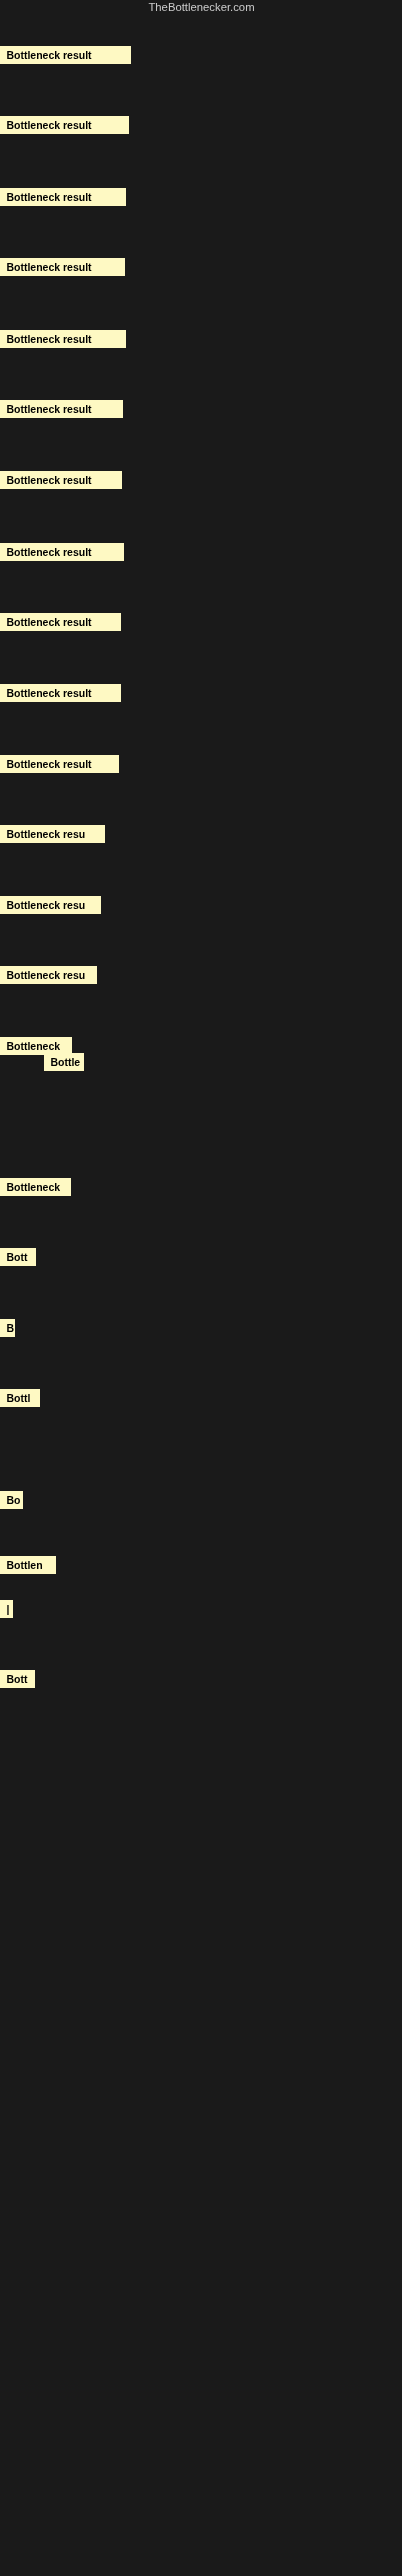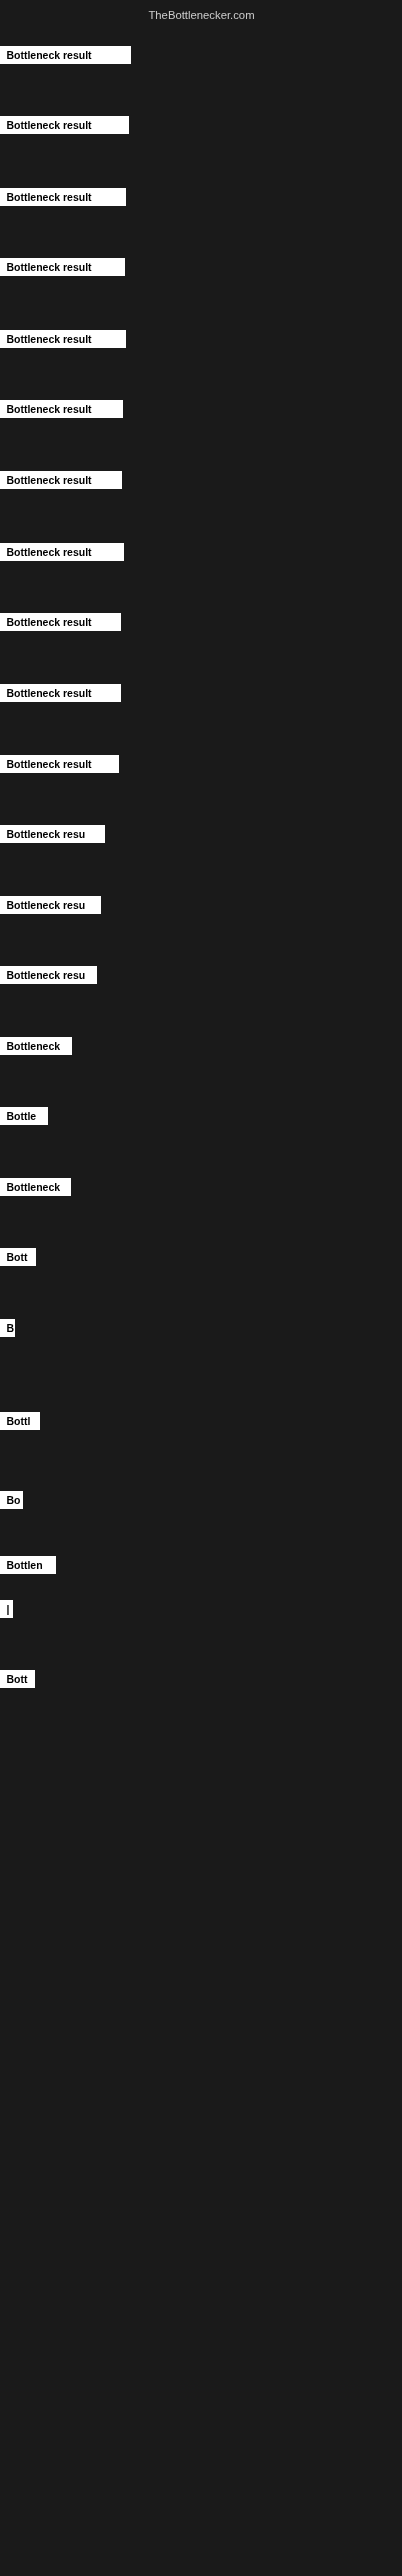--- a/index.html
+++ b/index.html
@@ -13,30 +13,30 @@
       min-height: 2576px;
       background-color: #1a1a1a;
       font-family: Arial, sans-serif;
       position: relative;
     }
 
     .site-title {
       text-align: center;
       color: #cccccc;
       font-size: 11.3px;
-      padding: 9px 0;
+      padding: 1px 0;
       position: absolute;
       top: 0;
       left: 0;
       right: 0;
     }
 
     .bottleneck-label {
       display: inline-block;
-      background-color: #ffffff;
+      background-color: #fef9c3;
       color: #000000;
       font-size: 10.5px;
       font-weight: bold;
       padding: 3.2px 6.4px;
       position: absolute;
       left: 0;
       white-space: nowrap;
       overflow: hidden;
     }
   </style>
@@ -54,23 +54,23 @@
     <div class="bottleneck-label" style="top: 400px; max-width: 123px; width: 123px;">Bottleneck result</div>
     <div class="bottleneck-label" style="top: 471px; max-width: 122px; width: 122px;">Bottleneck result</div>
     <div class="bottleneck-label" style="top: 543px; max-width: 124px; width: 124px;">Bottleneck result</div>
     <div class="bottleneck-label" style="top: 613px; max-width: 121px; width: 121px;">Bottleneck result</div>
     <div class="bottleneck-label" style="top: 684px; max-width: 121px; width: 121px;">Bottleneck result</div>
     <div class="bottleneck-label" style="top: 755px; max-width: 119px; width: 119px;">Bottleneck result</div>
     <div class="bottleneck-label" style="top: 825px; max-width: 105px; width: 105px;">Bottleneck resu</div>
     <div class="bottleneck-label" style="top: 896px; max-width: 101px; width: 101px;">Bottleneck resu</div>
     <div class="bottleneck-label" style="top: 966px; max-width: 97px; width: 97px;">Bottleneck resu</div>
     <div class="bottleneck-label" style="top: 1037px; max-width: 72px; width: 72px;">Bottleneck</div>
-    <div class="bottleneck-label" style="top: 1107px; max-width: 48px; width: 48px;">Bottle</div>
+    <div class="bottleneck-label" style="top: 1053px; max-width: 48px; width: 40px; margin-left: 44px;">Bottle</div>
     <div class="bottleneck-label" style="top: 1178px; max-width: 71px; width: 71px;">Bottleneck</div>
     <div class="bottleneck-label" style="top: 1248px; max-width: 36px; width: 36px;">Bott</div>
     <div class="bottleneck-label" style="top: 1319px; max-width: 14.5px; width: 14.5px;">B</div>
-    <div class="bottleneck-label" style="top: 1389px; max-width: 40px; width: 64px; margin-top: 23px;">Bottl</div>
+    <div class="bottleneck-label" style="top: 1389px; max-width: 40px; width: 64px;">Bottl</div>
     <div class="bottleneck-label" style="top: 1491px; max-width: 22.5px; width: 22.5px;">Bo</div>
     <div class="bottleneck-label" style="top: 1530px; max-width: 56px; width: 56px; margin-top: 26px;">Bottlen</div>
     <div class="bottleneck-label" style="top: 1600px; max-width: 8px; width: 8px;">|</div>
     <div class="bottleneck-label" style="top: 1670px; max-width: 35px; width: 35px;">Bott</div>
   </div>
 
 
 </body></html>

